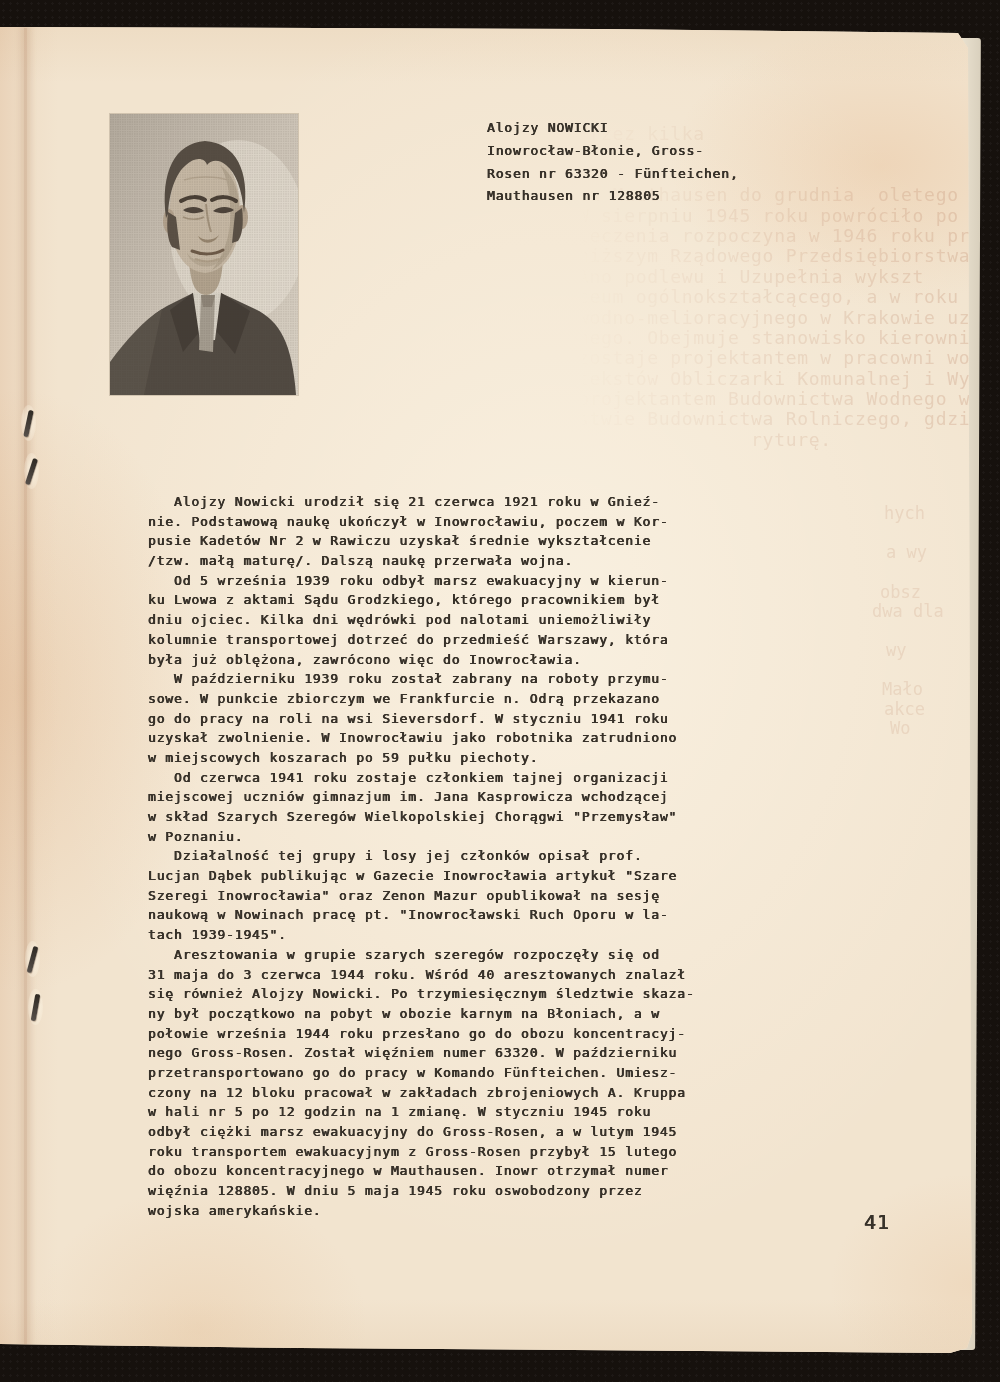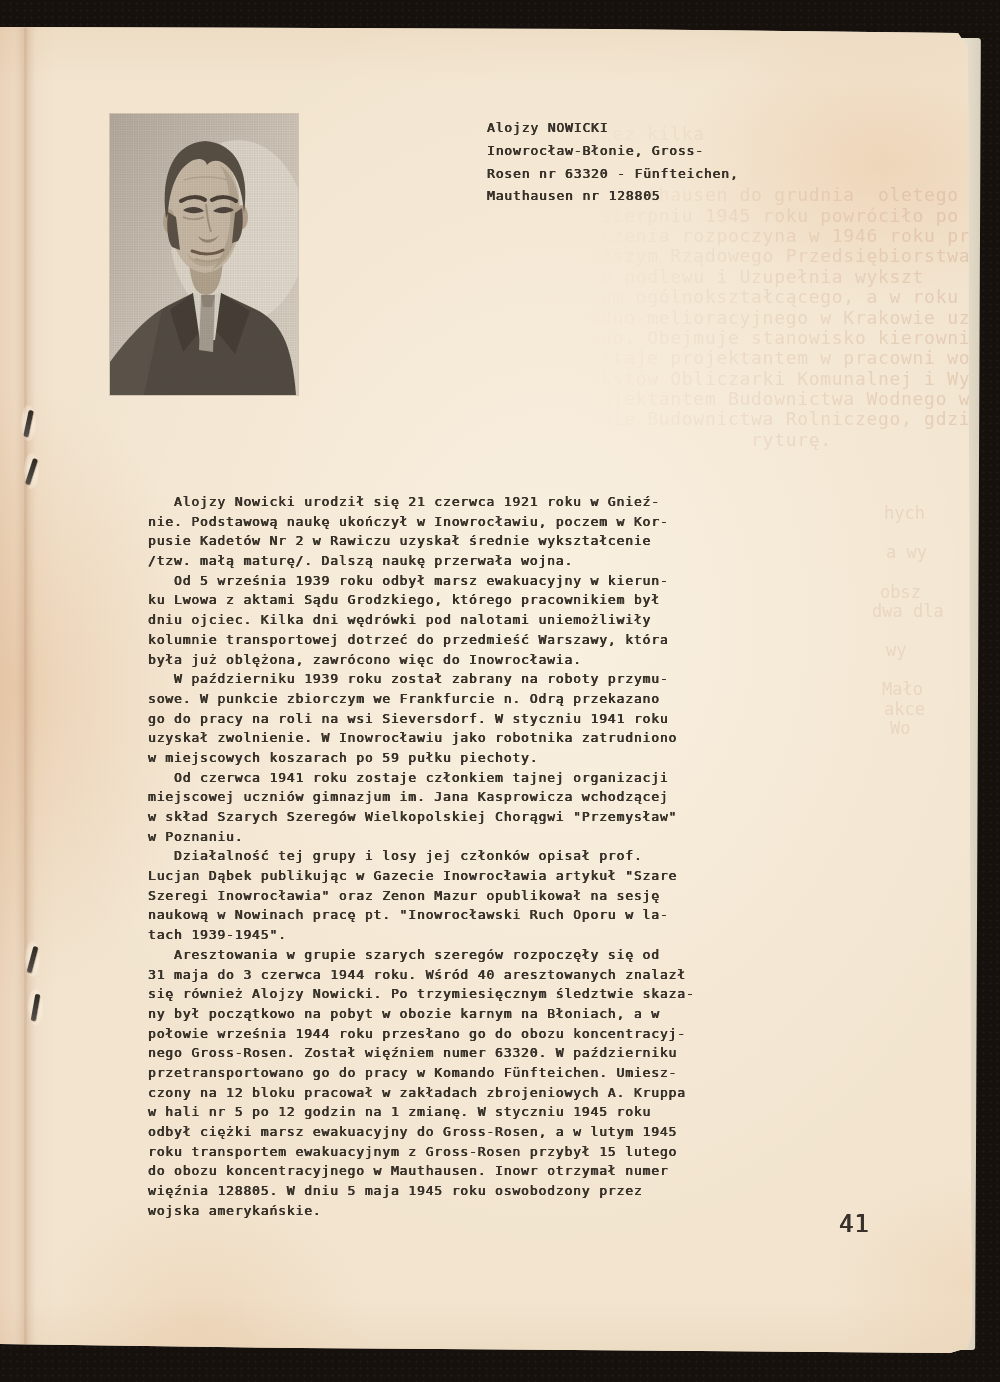--- a/index.html
+++ b/index.html
@@ -27,21 +27,21 @@
           background:rgba(146,88,52,0.22);box-shadow:0 0 7px 3px rgba(146,88,52,0.18);}
   .margin-shade{position:absolute;left:0;top:27px;width:58px;height:1320px;
           background:linear-gradient(to right, rgba(196,132,84,0.18), rgba(196,132,84,0.04) 60%, transparent);}
   
   .line{white-space:pre;height:var(--lh,19.7px);line-height:var(--lh,19.7px);}
   .header-block,.body-text,.page-number{position:absolute;color:var(--ink,#38322a);
           font-size:13px;letter-spacing:0.85px;
           text-shadow:0.45px 0 0 currentColor,-0.25px 0 0 currentColor;}
   .header-block{left:487px;top:117px;--lh:22.8px;}
   .body-text{left:108px;top:492px;margin-left:40px;--lh:19.7px;}
-  .page-number{left:839px;top:1210px;font-size:24px;}
+  .page-number{left:864px;top:1210px;font-size:20px;}
   
   .ghost{position:absolute;color:var(--bleed,#c08a6e);font-size:18px;letter-spacing:0.7px;
          text-shadow:none;filter:blur(0.55px);}
   .ghost .line{height:var(--lh,20.4px);line-height:var(--lh,20.4px);}
   .ghost-right{left:578px;top:124px;--lh:20.4px;opacity:0.30;
          -webkit-mask-image:linear-gradient(to right,transparent,rgba(0,0,0,0.55) 28%,#000 65%);
          mask-image:linear-gradient(to right,transparent,rgba(0,0,0,0.55) 28%,#000 65%);}
   .ghost-mid{left:128px;top:448px;--lh:19.6px;opacity:0.26;}
   .ghost-frag{position:absolute;color:var(--bleed,#c08a6e);font-size:17px;opacity:0.18;
          filter:blur(0.6px);white-space:pre;}

